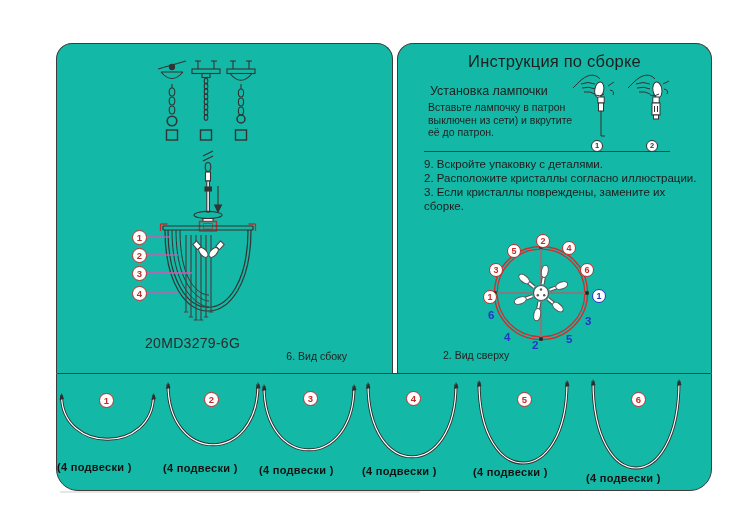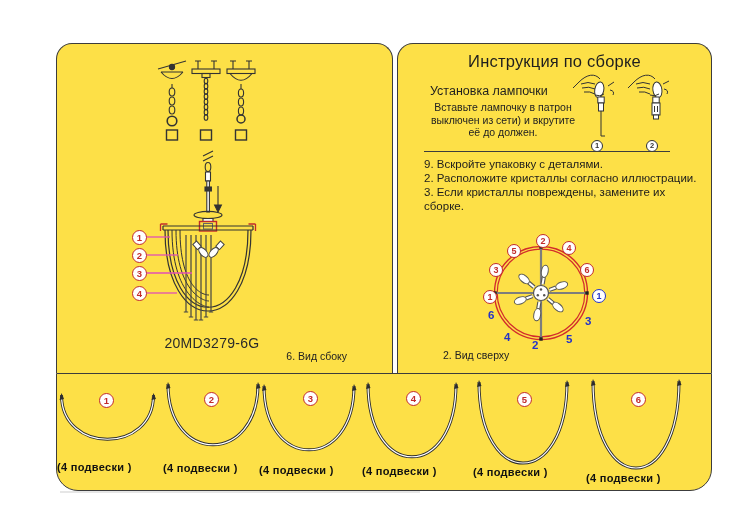--- a/index.html
+++ b/index.html
@@ -1,38 +1,38 @@
 <!DOCTYPE html>
 <html style="--red: #c22b2b; --blue: #2433c8; --magenta: #e24fb4; --circlered: #d22c2c;"><head>
 <meta charset="utf-8">
 <style>
   html,body{margin:0;padding:0;background:#ffffff;}
   body{width:750px;height:530px;position:relative;font-family:"Liberation Sans",sans-serif;color:#222;}
   .sheet{position:absolute;inset:0;background:#fff;}
-  .panel{position:absolute;box-sizing:border-box;border:1.5px solid #3c3c3c;background:#fde047;}
+  .panel{position:absolute;box-sizing:border-box;border:1.5px solid #3c3c3c;background:#14b8a6;}
   .panel-left{left:56px;top:43px;width:337px;height:330px;border-bottom:none;border-radius:16px 16px 0 0;}
   .panel-right{left:397px;top:43px;width:315px;height:330px;border-bottom:none;border-radius:16px 16px 0 0;}
   .panel-bottom{left:56px;top:373px;width:656px;height:118px;border-radius:0 0 22px 22px;}
   svg{position:absolute;overflow:visible;}
   .circ{position:absolute;display:flex;align-items:center;justify-content:center;
         border:1.2px solid currentColor;border-radius:50%;font-weight:bold;line-height:1;background:#fff;}
   .circ.c13{width:13px;height:13px;font-size:9.5px;}
   .circ.c12{width:12px;height:12px;font-size:9px;}
   .circ.c10{width:10px;height:10px;font-size:7.5px;}
   .red{color:var(--red);}
   .blue{color:var(--blue);}
   .ink{color:#333;}
   .plain-num{position:absolute;font-size:11.5px;font-weight:bold;color:var(--blue);line-height:1;}
   .title{position:absolute;left:0;right:0;top:8px;text-align:center;font-size:16.5px;color:#1e1e1e;letter-spacing:.2px;}
   .heading{position:absolute;left:32px;top:40px;font-size:12.5px;color:#1e1e1e;}
-  .para{position:absolute;left:30px;top:57px;width:150px;font-size:10.5px;line-height:12.5px;color:#222;text-align:center;}
+  .para{position:absolute;left:30px;top:57px;width:150px;font-size:10.5px;line-height:12.5px;color:#222;}
   .divider{position:absolute;left:26px;top:107px;width:246px;border-top:1.3px solid #3c3c3c;}
   .steps{position:absolute;left:26px;top:113px;width:284px;font-size:11.5px;line-height:14px;color:#1c1c1c;}
   .view-caption{position:absolute;font-size:10.5px;color:#222;}
-  .model{position:absolute;left:88px;top:291px;width:134px;text-align:center;font-size:14px;color:#2a2a2a;letter-spacing:.3px;}
+  .model{position:absolute;left:88px;top:291px;width:134px;font-size:14px;color:#2a2a2a;letter-spacing:.3px;}
   .pend-caption{position:absolute;width:100px;font-size:11px;font-weight:600;color:#111;letter-spacing:.3px;}
   .scanline{position:absolute;left:60px;top:491px;width:360px;height:1.5px;background:#e6e6e6;}
 </style>
 </head>
 <body>
 
 <div class="sheet">
 
   <div class="panel panel-left">
     <svg width="334" height="327" viewBox="0 0 334 327">
@@ -150,21 +150,21 @@
     <div class="model">20MD3279-6G</div>
     <div class="view-caption" style="left:200px;top:306px;width:90px;text-align:right;">6. Вид сбоку</div>
   </div>
 
   <div class="panel panel-right">
     <div class="title">Инструкция по сборке</div>
     <div class="heading">Установка лампочки</div>
     <div class="para">
       <div>Вставьте лампочку в патрон</div>
       <div>выключен из сети) и вкрутите</div>
-      <div>её до должен.</div>
+      <div>её до патрон.</div>
     </div>
 
     <svg style="left:150px;top:28px;" width="140" height="80" viewBox="0 0 140 80">
 
       <g stroke="#333" fill="#fff" stroke-width="1" transform="translate(53,8)">
         <ellipse cx="0" cy="10" rx="4.5" ry="8" transform="rotate(10)"></ellipse>
         <rect x="-3.2" y="17" width="6.4" height="6"></rect>
         <rect x="-2.5" y="23" width="5" height="8"></rect>
         <line x1="0" y1="31" x2="0" y2="56"></line>
         <path d="M0,56 h4" fill="none"></path>

